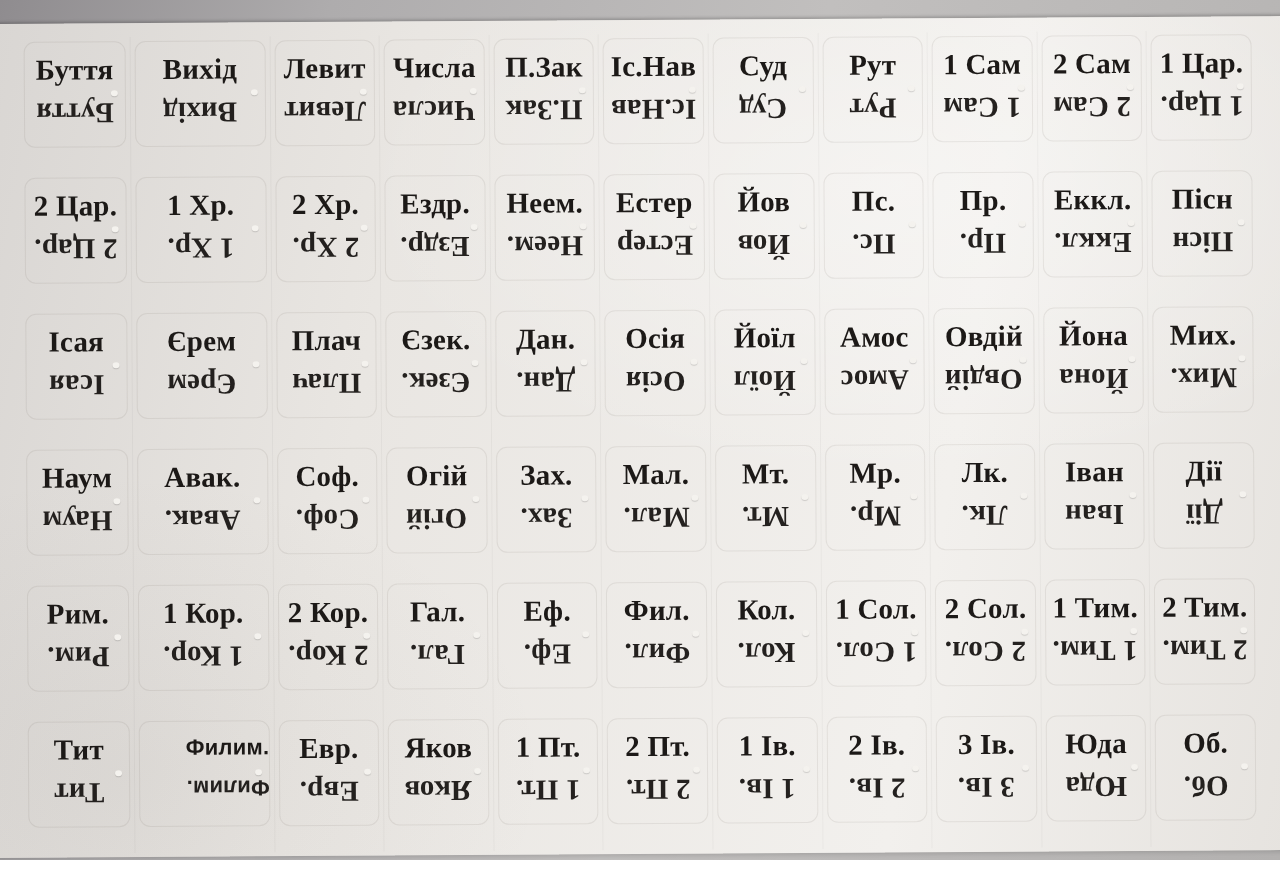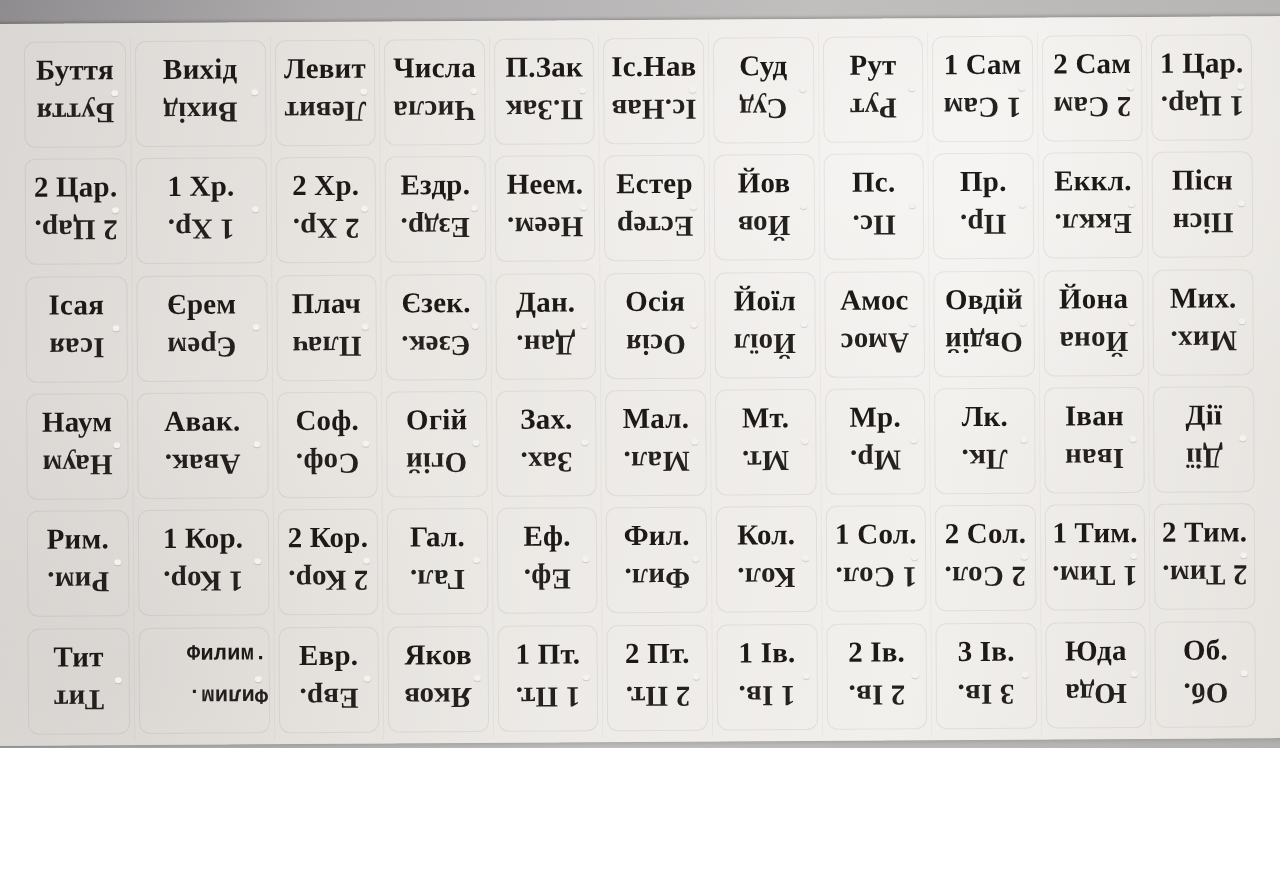--- a/index.html
+++ b/index.html
@@ -7,21 +7,21 @@
     --paper: #e9e6e2;
     --backdrop: #aaa7a8;
     --cutline: rgba(95, 88, 82, 0.10);
   }
   * { margin: 0; padding: 0; box-sizing: border-box; }
   html, body { width: 1280px; height: 892px; overflow: hidden; }
   body { font-family: "Liberation Serif", serif; }
 
   .scene {
     position: relative;
-    width: 1280px; height: 748px;
+    width: 1280px; height: 860px;
     background: linear-gradient(105deg, #8f8c8f 0%, #aeacad 22%, #c1bfbe 55%, #b3b1b0 100%);
     overflow: hidden;
   }
 
   .sheet {
     position: absolute;
     left: -6px; right: -6px; top: 20px; bottom: 6px;
     background: linear-gradient(100deg, #d9d6d3 0%, #e9e6e2 30%, #f2f0ed 72%, #e6e3df 100%);
     box-shadow: 0 -2px 3px rgba(0,0,0,0.18), 0 2px 4px rgba(0,0,0,0.12);
     transform: rotate(-0.35deg);
@@ -75,21 +75,21 @@
     min-width: 92px;
     padding: 0 4px;
     letter-spacing: 0.2px;
   }
   .label.flipped {
     transform: rotate(180deg);
     margin-top: 10px;
     opacity: 0.96;
   }
   .cell.sans .label {
-    font-family: Liberation Mono, monospace;
+    font-family: Liberation Sans, sans-serif;
     font-size: 22px;
     line-height: 30px;
     margin-left: 47px;
   }
 
   
   .notch {
     position: absolute;
     top: 53px; right: 12px;
     width: 7px; height: 6px;

